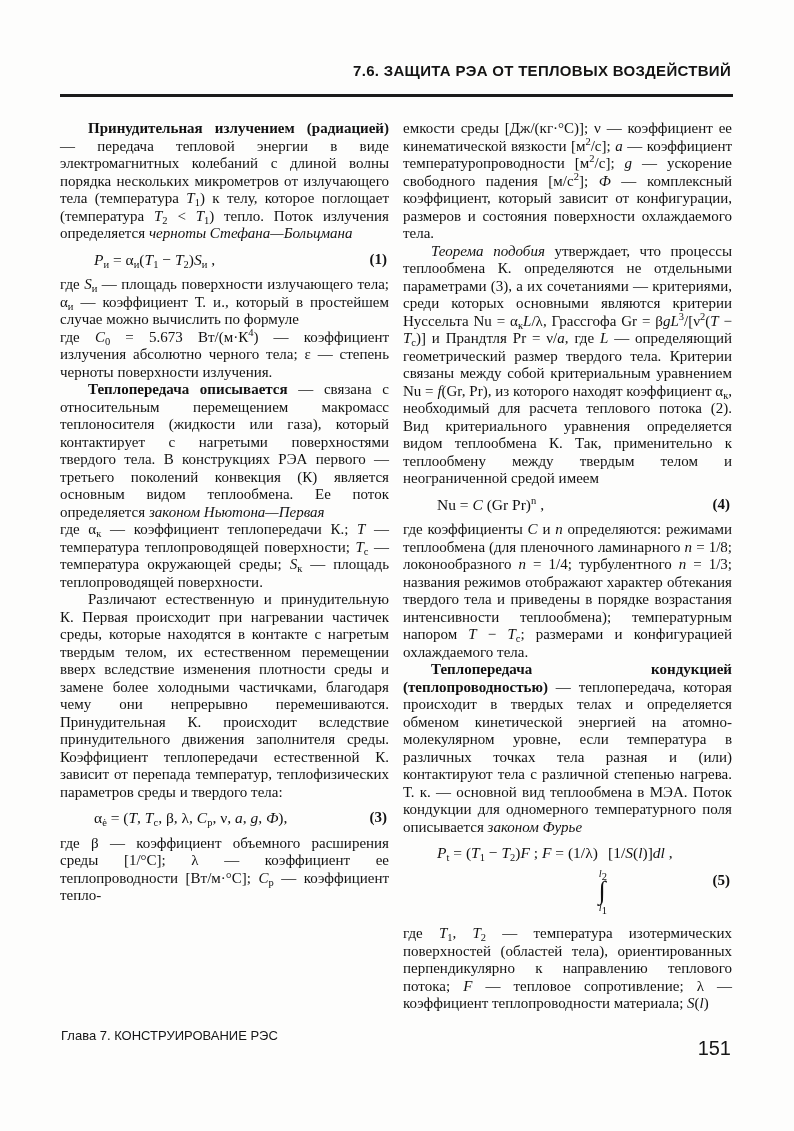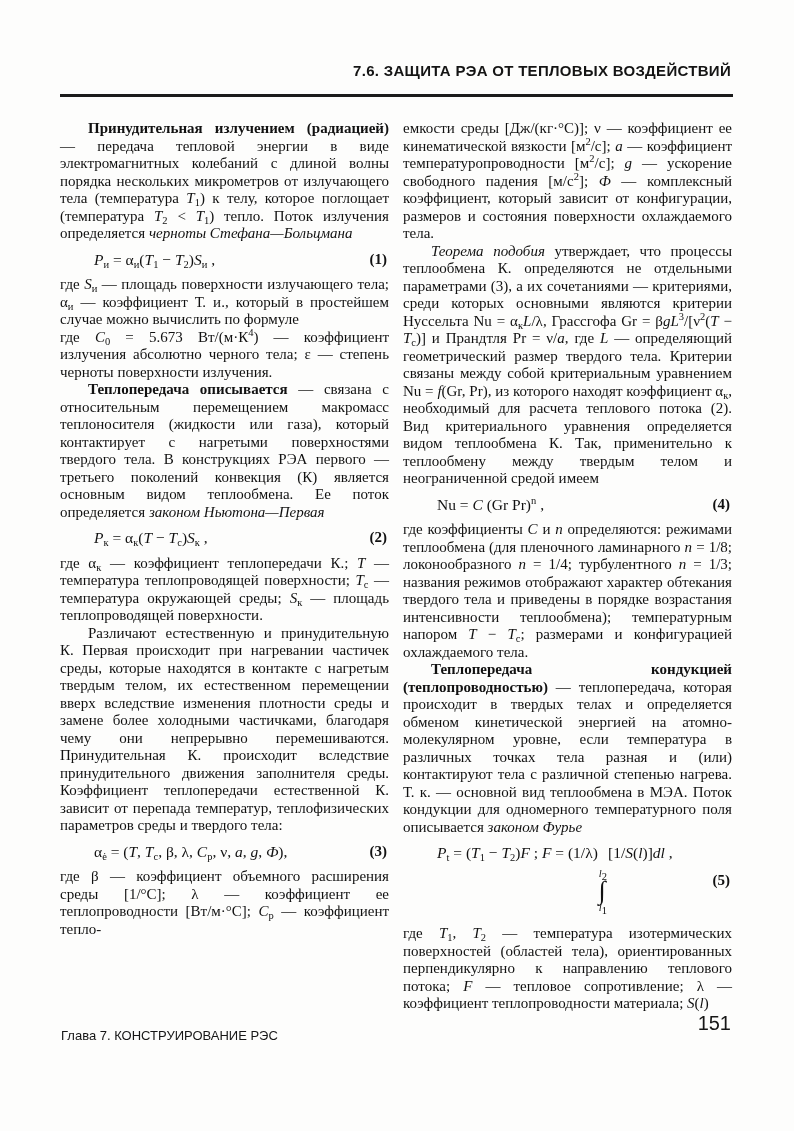--- a/index.html
+++ b/index.html
@@ -45,21 +45,21 @@
     vertical-align:-19px;line-height:1;margin:4px 1px;
   }
   .intg .ilim{font-size:10.5px;line-height:10px;}
   .intg .isign{font-size:26px;line-height:24px;}
   .footer-left{
     position:absolute;left:61px;top:1028px;
     font-family:"Liberation Sans", sans-serif;font-size:13px;color:#161616;
   }
   .footer-left .it{}
   .footer-page{
-    position:absolute;top:1012px;left:60px;width:671px;text-align:right;
+    position:absolute;top:1037px;left:60px;width:671px;text-align:right;
     font-family:"Liberation Sans", sans-serif;font-size:20px;color:#161616;
   }
 </style>
 </head>
 <body>
 
 <div class="page">
 
   <div class="header-title">7.6. ЗАЩИТА РЭА ОТ ТЕПЛОВЫХ ВОЗДЕЙСТВИЙ</div>
 
@@ -68,24 +68,20 @@
   <div class="content">
     <div class="column" id="col-left">
         <p class="para indent"><b>Принудительная излучением (радиацией)</b> — передача тепловой энергии в виде электромагнитных колебаний с длиной волны порядка нескольких микрометров от излучающего тела (температура <i>T</i><sub>1</sub>) к телу, которое поглощает (температура <i>T</i><sub>2</sub> &lt; <i>T</i><sub>1</sub>) тепло. Поток излучения определяется <i>черноты Стефана—Больцмана</i></p>
         <div class="formula-row">
           <span class="f-body"><i>P</i><sub>и</sub> = α<sub>и</sub>(<i>T</i><sub>1</sub> − <i>T</i><sub>2</sub>)<i>S</i><sub>и</sub> ,</span>
           <span class="f-num">(1)</span>
         </div>
         <p class="para">где <i>S</i><sub>и</sub> — площадь поверхности излучающего тела; α<sub>и</sub> — коэффициент Т. и., который в простейшем случае можно вычислить по формуле</p>
         <p class="para">где <i>C</i><sub>0</sub> = 5.673 Вт/(м·К<sup>4</sup>) — коэффициент излучения абсолютно черного тела; ε — степень черноты поверхности излучения.</p>
         <p class="para indent"><b>Теплопередача описывается</b> — связана с относительным перемещением макромасс теплоносителя (жидкости или газа), который контактирует с нагретыми поверхностями твердого тела. В конструкциях РЭА первого — третьего поколений конвекция (К) является основным видом теплообмена. Ее поток определяется <i>законом Ньютона—Первая</i></p>
-        <div class="formula-row">
-          <span class="f-body"><i>P</i><sub>к</sub> = α<sub>к</sub>(<i>T</i> − <i>T</i><sub>с</sub>)<i>S</i><sub>к</sub> ,</span>
-          <span class="f-num">(2)</span>
-        </div>
         <p class="para">где α<sub>к</sub> — коэффициент теплопередачи К.; <i>T</i> — температура теплопроводящей поверхности; <i>T</i><sub>с</sub> — температура окружающей среды; <i>S</i><sub>к</sub> — площадь теплопроводящей поверхности.</p>
         <p class="para indent">Различают естественную и принудительную К. Первая происходит при нагревании частичек среды, которые находятся в контакте с нагретым твердым телом, их естественном перемещении вверх вследствие изменения плотности среды и замене более холодными частичками, благодаря чему они непрерывно перемешиваются. Принудительная К. происходит вследствие принудительного движения заполнителя среды. Коэффициент теплопередачи естественной К. зависит от перепада температур, теплофизических параметров среды и твердого тела:</p>
         <div class="formula-row">
           <span class="f-body">α<sub>ė</sub> = (<i>T</i>, <i>T</i><sub>с</sub>, β, λ, <i>C</i><sub>р</sub>, ν, <i>a</i>, <i>g</i>, <i>Ф</i>),</span>
           <span class="f-num">(3)</span>
         </div>
         <p class="para">где β — коэффициент объемного расширения среды [1/°С]; λ — коэффициент ее теплопроводности [Вт/м·°С]; <i>C</i><sub>р</sub> — коэффициент тепло-</p>
       </div>
     <div class="column" id="col-right">
         <p class="para">емкости среды [Дж/(кг·°С)]; ν — коэффициент ее кинематической вязкости [м<sup>2</sup>/с]; <i>a</i> — коэффициент температуропроводности [м<sup>2</sup>/с]; <i>g</i> — ускорение свободного падения [м/с<sup>2</sup>]; <i>Ф</i> — комплексный коэффициент, который зависит от конфигурации, размеров и состояния поверхности охлаждаемого тела.</p>

